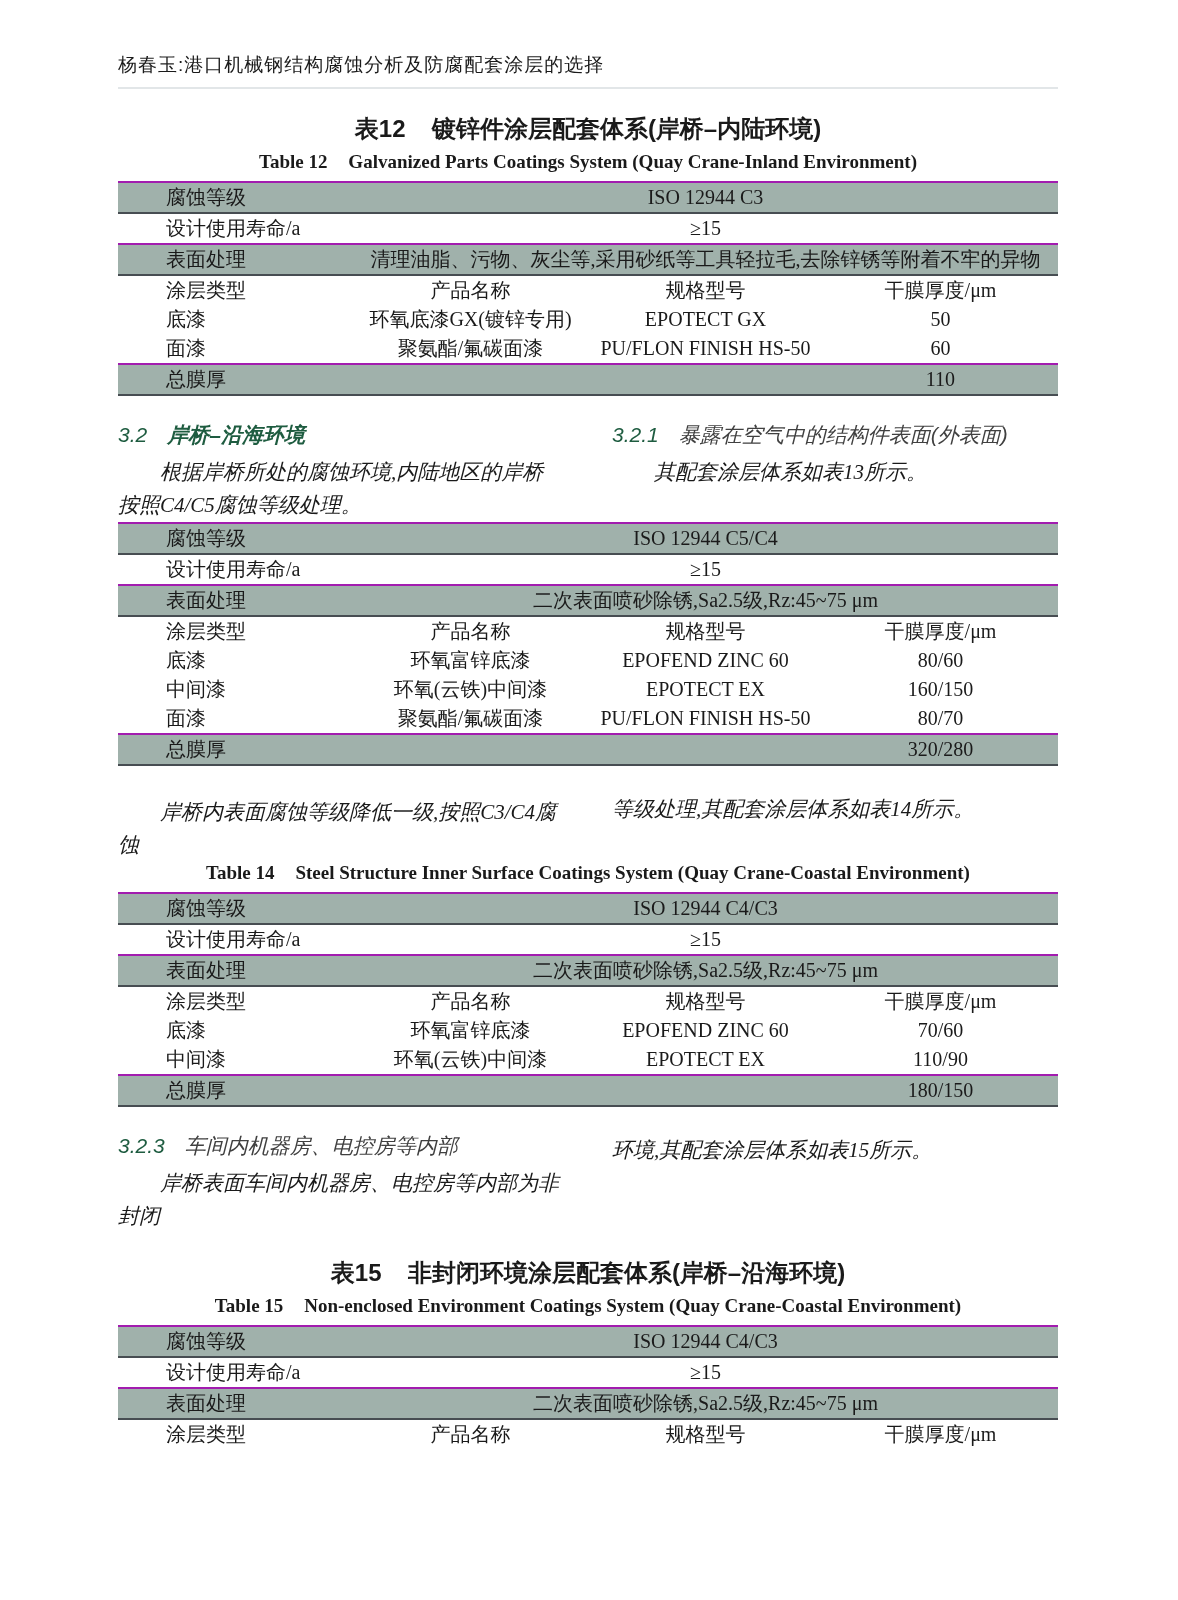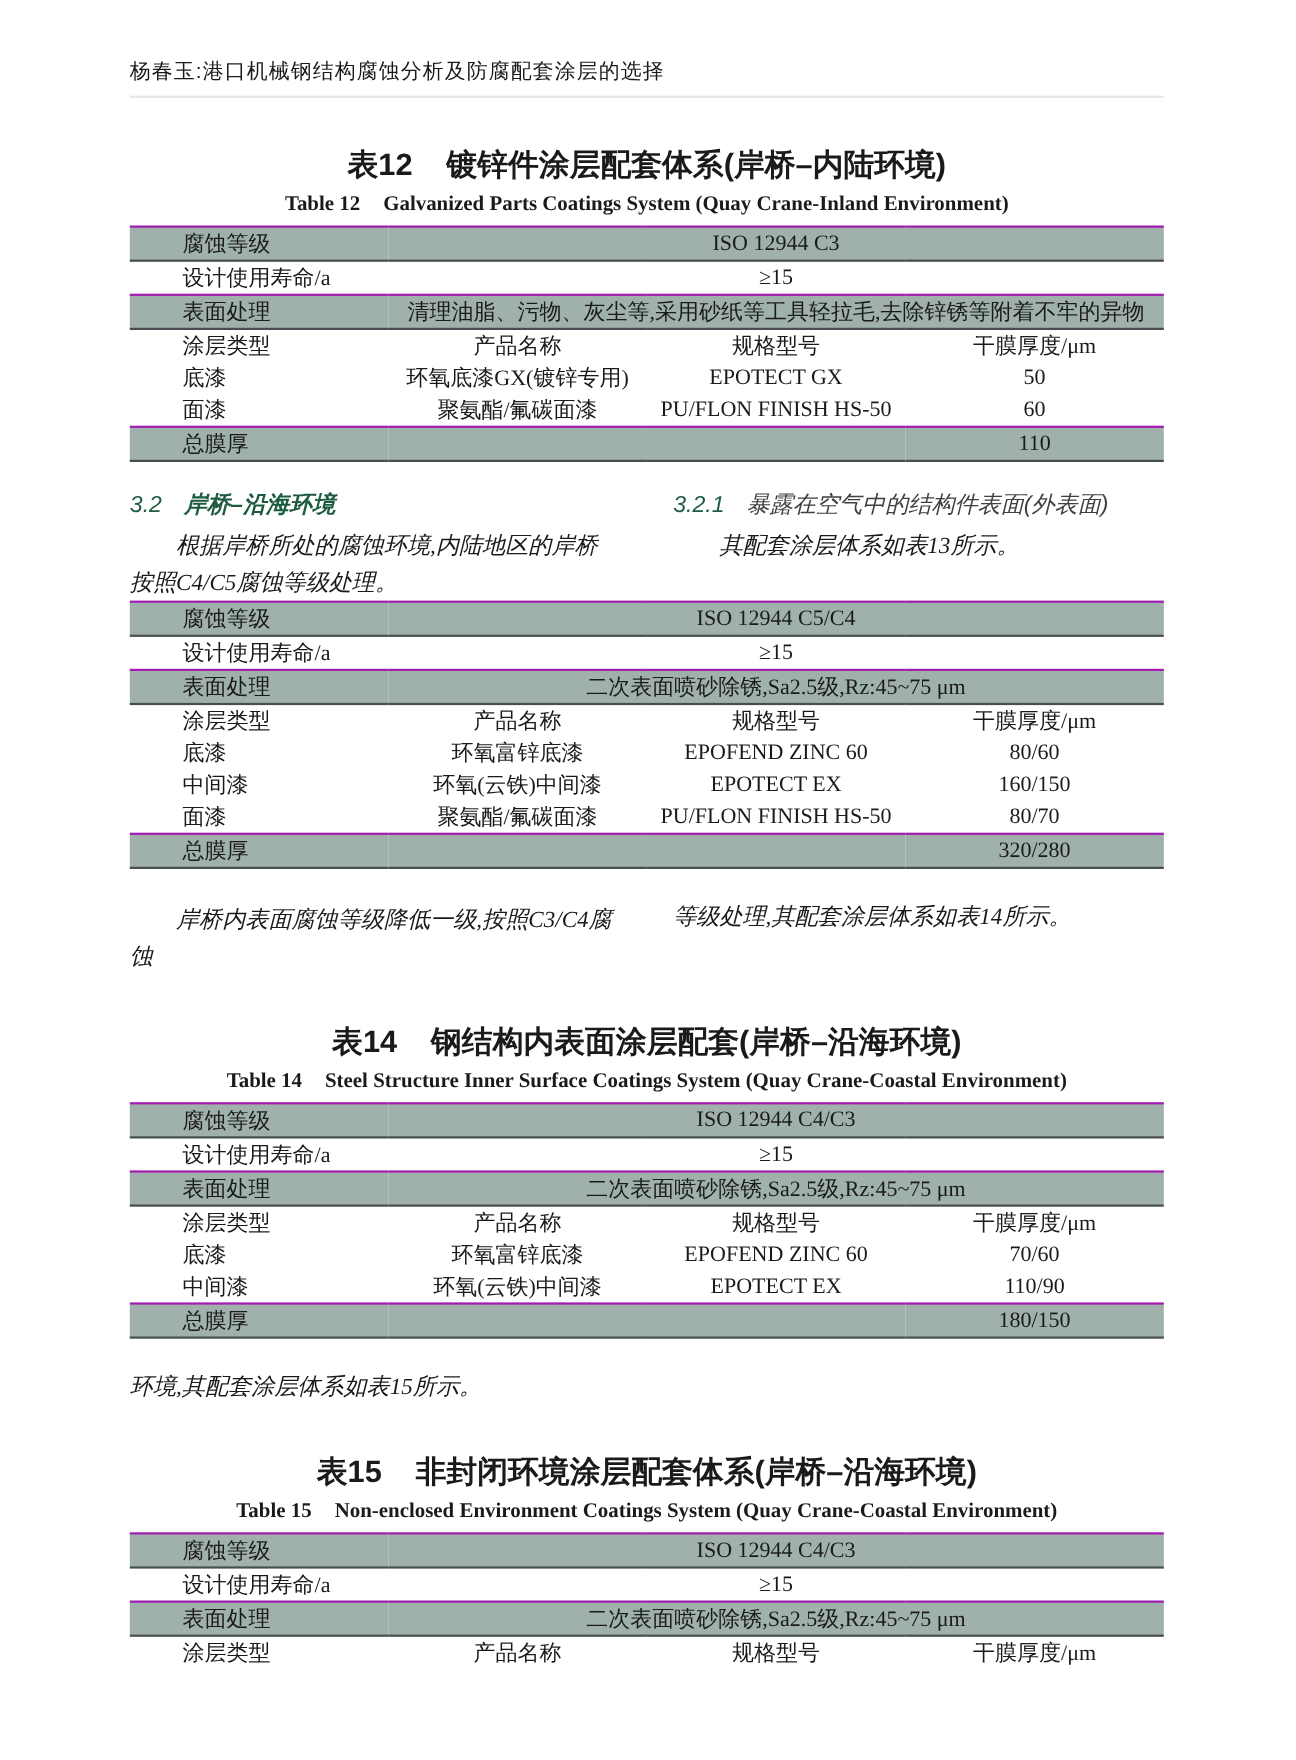--- a/index.html
+++ b/index.html
@@ -23,22 +23,22 @@
     letter-spacing: 1px;
     padding-bottom: 9px;
     border-bottom: 2px solid #e2e6e8;
   }
 
   
   .cap-zh {
     text-align: center;
     font-family: "Liberation Sans", "DejaVu Sans", sans-serif;
     font-weight: bold;
-    font-size: 28px;
-    margin: 42px 0 6px;
+    font-size: 24px;
+    margin: 24px 0 6px;
   }
   .cap-en {
     text-align: center;
     font-family: "Liberation Serif", "DejaVu Serif", serif;
     font-weight: bold;
     font-size: 19px;
     margin: 0 0 8px;
   }
   .cap-gap { margin-left: 1.1em; }
 
@@ -208,23 +208,20 @@
 
   <div class="sec-row">
     <div class="sec-col">
       <p class="para">岸桥内表面腐蚀等级降低一级,按照C3/C4腐蚀</p>
     </div>
     <div class="sec-col">
       <p class="para cont">等级处理,其配套涂层体系如表14所示。</p>
     </div>
   </div>
 
-  <div class="cap-zh">
-    <span>表14</span><span class="cap-gap">钢结构内表面涂层配套(岸桥–沿海环境)</span>
-  </div>
   <div class="cap-en">
     <span>Table 14</span><span class="cap-gap">Steel Structure Inner Surface Coatings System (Quay Crane-Coastal Environment)</span>
   </div>
   <table class="ctable">
     <colgroup>
         <col style="width:25%">
         <col style="width:25%">
         <col style="width:25%">
         <col style="width:25%">
       </colgroup>
@@ -262,20 +259,26 @@
     <tr class="band">
       <td class="lbl">总膜厚</td>
       <td colspan="2"></td>
       <td class="val">180/150</td>
     </tr>
   </tbody>
     </table>
 
   <div class="sec-row">
     <div class="sec-col">
+      <div class="sec-head">
+        <span class="sec-num">3.2.3</span><span class="sec-title-black">车间内机器房、电控房等内部</span>
+      </div>
+      <p class="para">岸桥表面车间内机器房、电控房等内部为非封闭</p>
+    </div>
+    <div class="sec-col">
       <p class="para cont">环境,其配套涂层体系如表15所示。</p>
     </div>
   </div>
 
   <div class="cap-zh">
     <span>表15</span><span class="cap-gap">非封闭环境涂层配套体系(岸桥–沿海环境)</span>
   </div>
   <div class="cap-en">
     <span>Table 15</span><span class="cap-gap">Non-enclosed Environment Coatings System (Quay Crane-Coastal Environment)</span>
   </div>

